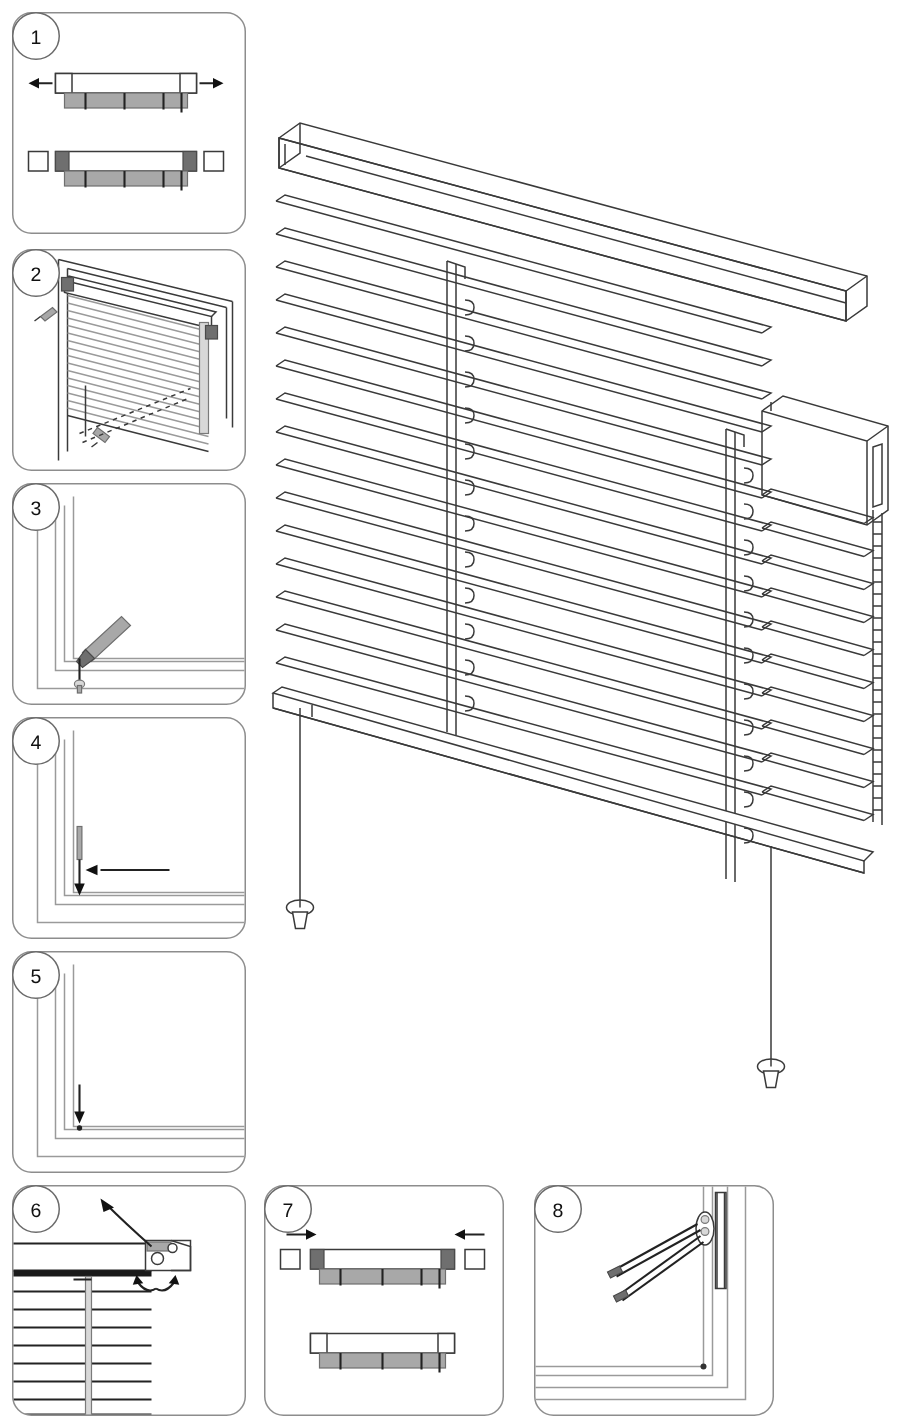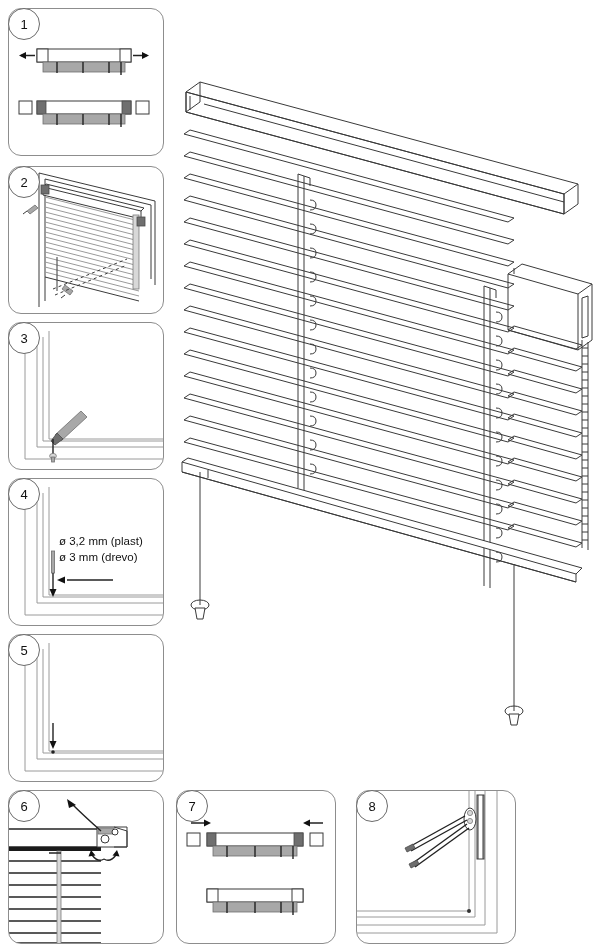--- a/index.html
+++ b/index.html
@@ -183,25 +183,20 @@
           <rect class="fill-g" x="42.4" y="72" width="3.2" height="22"></rect>
           <path class="ln-b" d="M44 94 L44 112"></path>
           <polygon class="ar" points="44,118 40.5,110 47.5,110"></polygon>
         </g>
 
         <g>
           <path class="ln-b" d="M104 101 L58 101"></path>
           <polygon class="ar" points="48,101 56,97.5 56,104.5"></polygon>
         </g>
       </svg>
-      <div style="position:absolute;left:50px;top:55px;line-height:1.35;
-                  font-size:11.5px;color:#111;white-space:nowrap;">
-        <div>ø 3,2 mm (plast)</div>
-        <div>ø 3 mm (drevo)</div>
-      </div>
     </div>
     <div class="badge p">
       <span>4</span>
     </div>
   </div>
 
   <div class="panel" style="left:8px;top:634px;width:156px;height:148px;">
     <div class="panel-body">
       <svg width="156" height="148" viewBox="0 0 156 148">
         <g class="ln-l">

